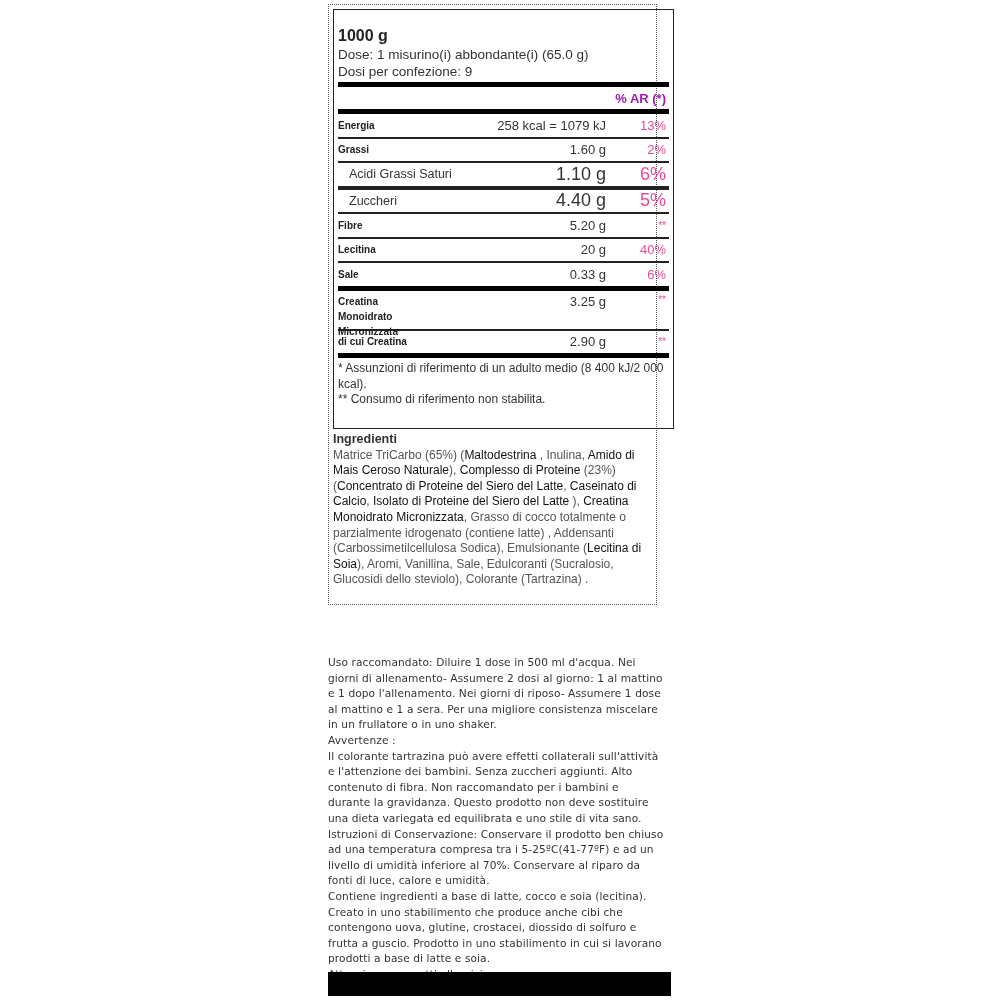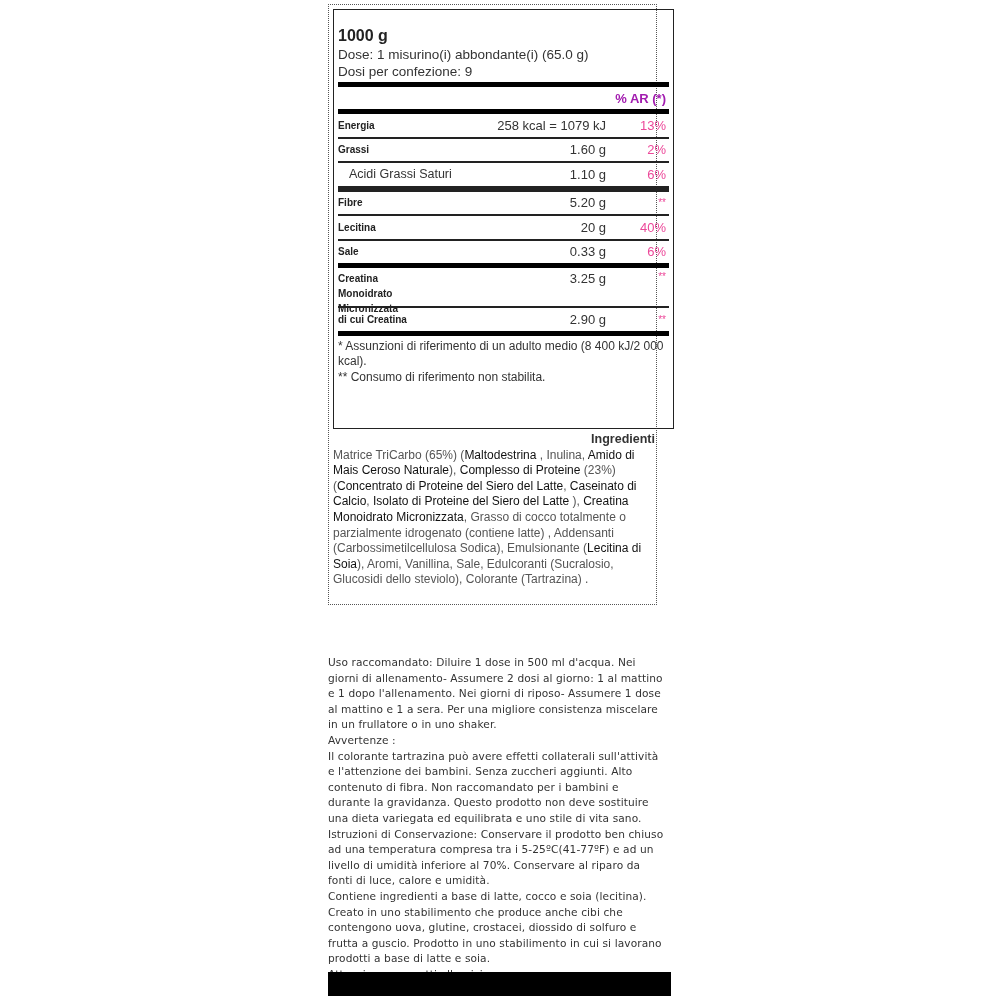--- a/index.html
+++ b/index.html
@@ -18,29 +18,29 @@
   .bar-thick { height: 5px; background: #000; margin: 0; }
   .bar-thin { height: 2px; background: #222; }
   .ar-head { display: flex; justify-content: flex-end; font-size: 13px; font-weight: bold; color: #a21caf; height: 22px; align-items: center; padding-right: 3px; }
 
   .row { display: flex; align-items: center; font-size: 13px; height: 22.5px; }
   .row .name { flex: 1; }
   .row .val { width: 130px; text-align: right; color: #333; }
   .row .pct { width: 60px; text-align: right; padding-right: 3px; color: #ec4899; }
   .row.main .name { font-weight: bold; font-size: 10px; color: #222; }
   .row.sub-row .name { padding-left: 11px; color: #333; font-size: 12.5px; }
-  .row.sub-row .val, .row.sub-row .pct { font-size: 13px; }
+  .row.sub-row .val, .row.sub-row .pct { font-size: 18px; }
   .row.tall { height: 38px; align-items: flex-start; padding-top: 3px; box-sizing: border-box; }
   .row.tall .name { line-height: 15px; }
   .stars { font-size: 10px; color: #555; }
 
   .foot { font-size: 12px; color: #333; line-height: 15.5px; padding-top: 3px; }
 
   .ingr { position: absolute; left: 4px; top: 427px; width: 322px; font-size: 12px; line-height: 15.6px; color: #555; }
-  .ingr .head { font-weight: bold; font-size: 12.5px; color: #333; text-align: right; }
+  .ingr .head { font-weight: bold; font-size: 12.5px; color: #333; }
   .ingr b { font-weight: normal; color: #111; }
 
   .usage {
     position: absolute; left: 328px; top: 631px; width: 336px;
     font-family: "DejaVu Sans", sans-serif; font-size: 10.6px; line-height: 15.6px; color: #333; letter-spacing: 0.1px; margin-top: 24px;
   }
   .usage p { margin: 0; }
   .black-bar { position: absolute; left: 328px; top: 972px; width: 343px; height: 24px; background: #000; }
 </style>
 </head>
@@ -68,20 +68,25 @@
         <span class="pct">2%</span>
       </div>
       <div class="bar-thin"></div>
       <div class="row sub-row">
         <span class="name">Acidi Grassi Saturi</span>
         <span class="val">1.10 g</span>
         <span class="pct">6%</span>
       </div>
       <div class="bar-thin"></div>
       <div class="bar-thin"></div>
+      <div class="row sub-row">
+        <span class="name">Zuccheri</span>
+        <span class="val">4.40 g</span>
+        <span class="pct">5%</span>
+      </div>
       <div class="bar-thin"></div>
       <div class="row main">
         <span class="name">Fibre</span>
         <span class="val">5.20 g</span>
         <span class="pct stars">**</span>
       </div>
       <div class="bar-thin"></div>
       <div class="row main">
         <span class="name">Lecitina</span>
         <span class="val">20 g</span>

